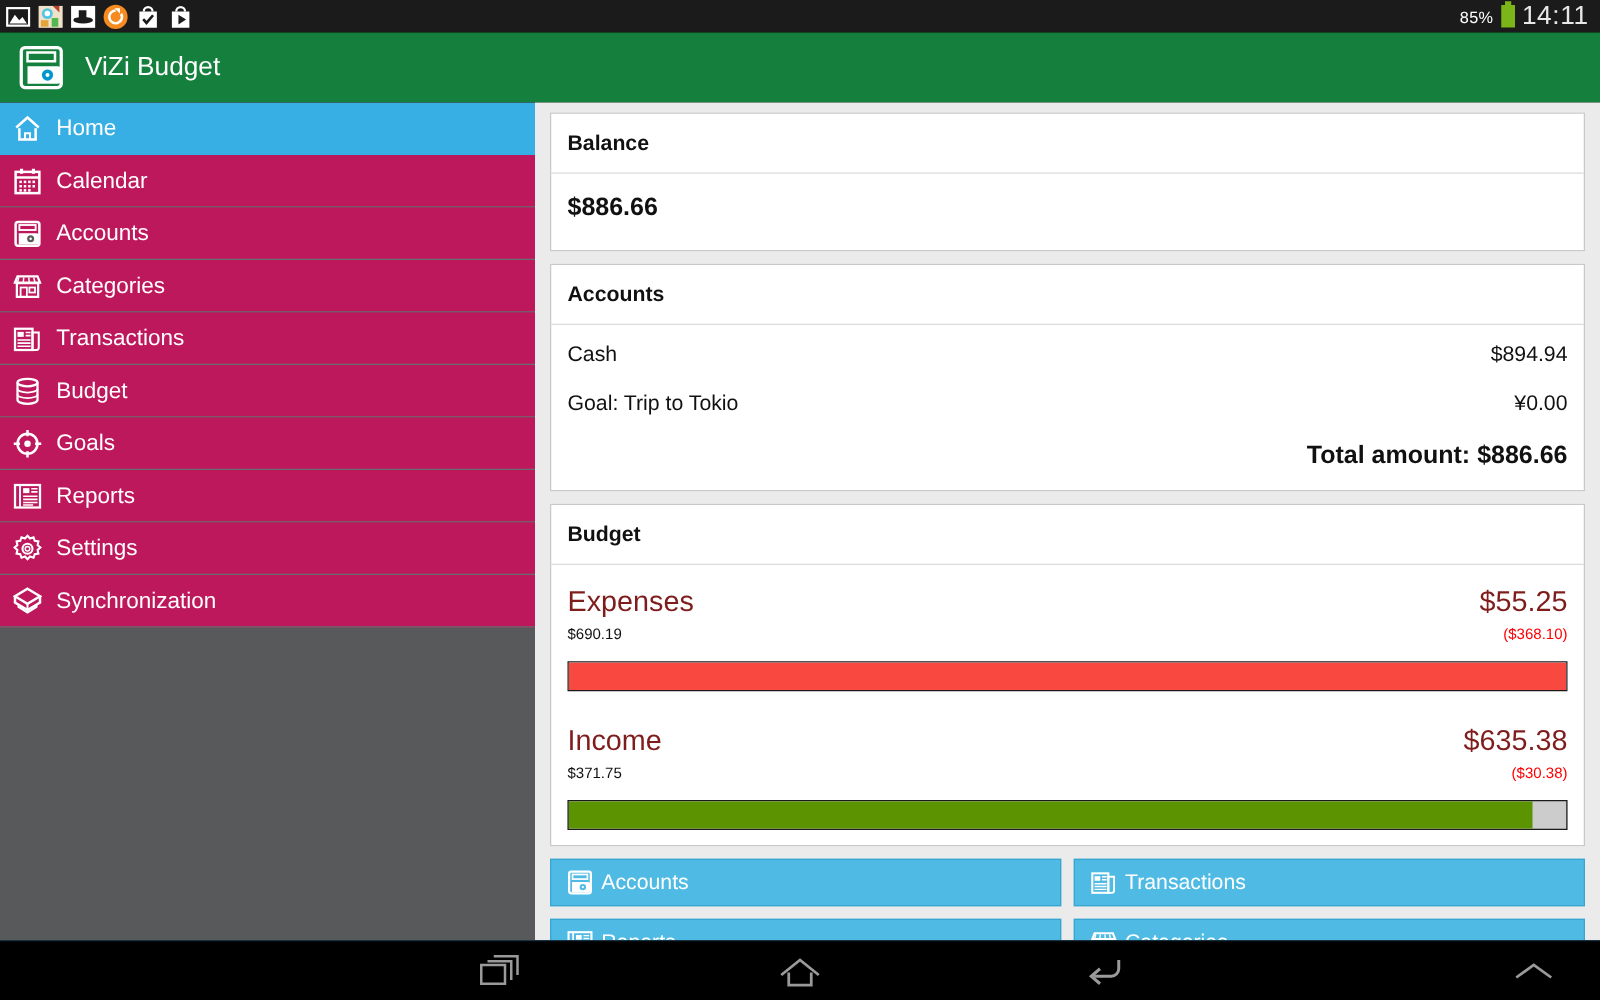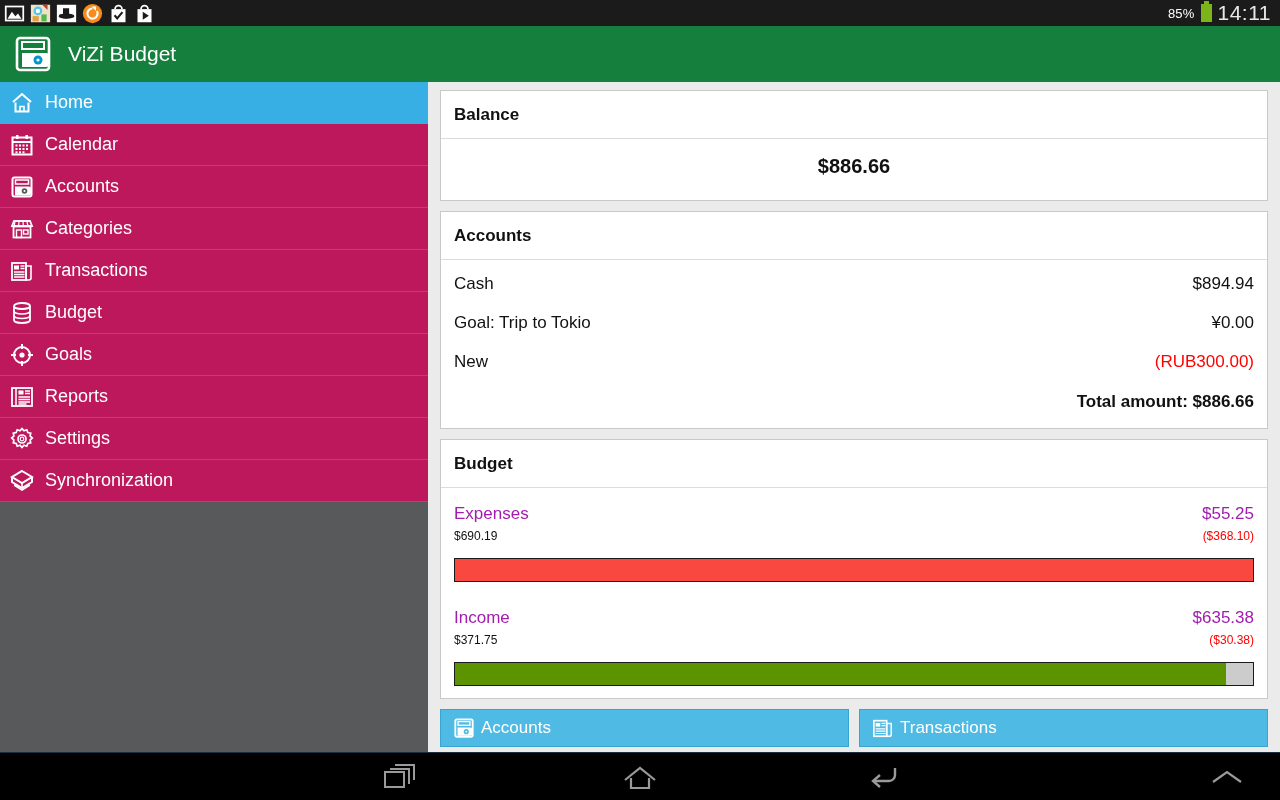--- a/index.html
+++ b/index.html
@@ -78,33 +78,33 @@
     font-size: 17px; font-weight: bold; color: #111;
     padding: 14px 13px 13px 13px;
     border-bottom: 1px solid #dcdcdc;
   }
   .card-body { padding: 4px 13px 12px 13px; }
   .row {
     display: flex; justify-content: space-between; align-items: baseline;
     padding: 10px 0 9px 0;
     font-size: 17px; color: #111;
   }
-  .row.big { font-size: 20px; font-weight: bold; justify-content: center; padding: 12px 0 10px 0; }
+  .row.big { font-size: 20px; font-weight: bold; justify-content: flex-start; padding: 12px 0 10px 0; }
   .amount-neg { color: #ff0000; }
   .total-row {
     display: flex; justify-content: flex-end;
-    font-size: 17px; font-weight: bold; color: #111;
+    font-size: 20px; font-weight: bold; color: #111;
     padding: 11px 0 4px 0;
   }
 
   
   .budget-item { padding-top: 6px; }
   .budget-top {
     display: flex; justify-content: space-between; align-items: flex-end;
-    font-size: 17px; color: #a21caf; padding: 6px 0 5px 0;
+    font-size: 23px; color: #7f1d1d; padding: 6px 0 5px 0;
   }
   .budget-sub {
     display: flex; justify-content: space-between; align-items: baseline;
     font-size: 12px; color: #111; padding-bottom: 15px;
   }
   .budget-sub .over { color: #ff0000; }
   .bar-track {
     height: 24px; background: #cccccc;
     border: 1px solid #1a1a1a; position: relative; overflow: hidden;
   }
@@ -333,24 +333,20 @@
       <div class="card-head">Accounts</div>
       <div class="card-body">
         <div class="row">
           <span>Cash</span>
           <span>$894.94</span>
         </div>
         <div class="row">
           <span>Goal: Trip to Tokio</span>
           <span>¥0.00</span>
         </div>
-        <div class="row">
-          <span>New</span>
-          <span class="amount-neg">(RUB300.00)</span>
-        </div>
         <div class="total-row">Total amount: $886.66</div>
       </div>
     </div>
 
     <div class="card">
       <div class="card-head">Budget</div>
       <div class="card-body">
 
         <div class="budget-item">
           <div class="budget-top">

